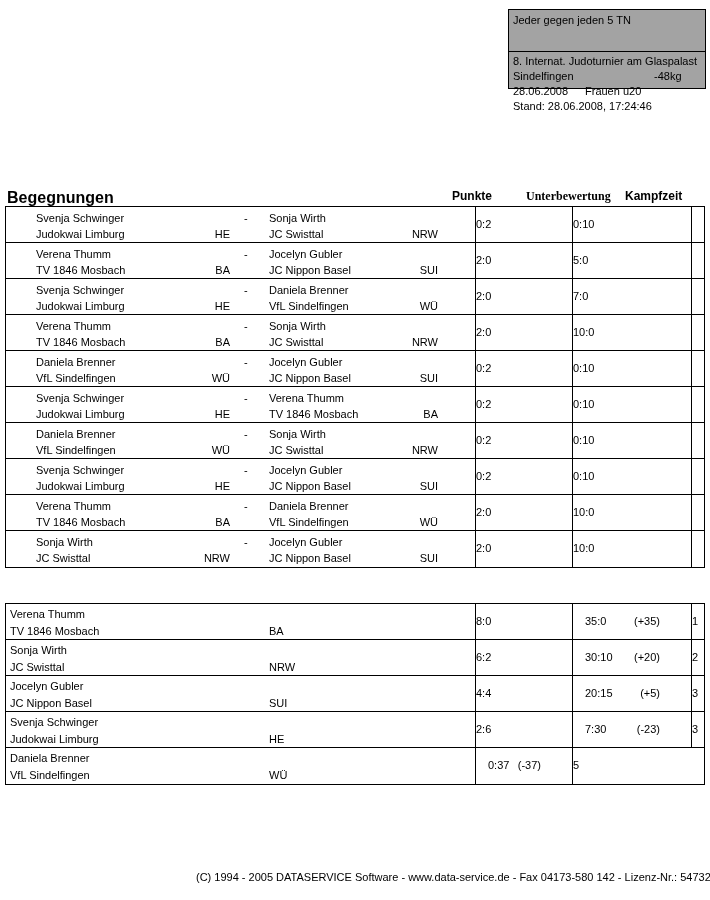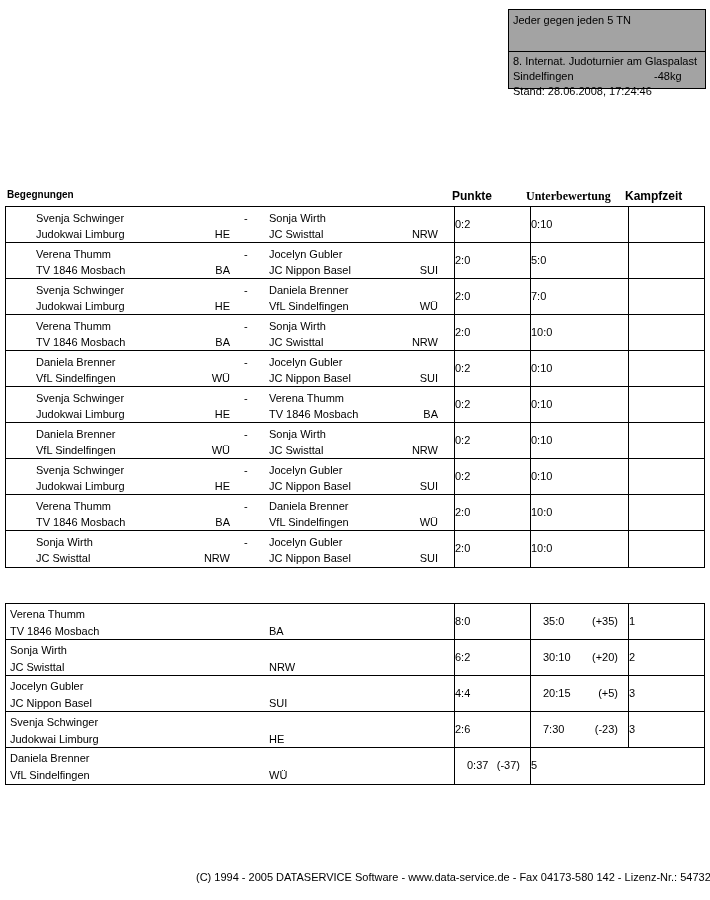--- a/index.html
+++ b/index.html
@@ -33,39 +33,40 @@
   .info-bottom {
     padding: 2px 0 0 4px;
     line-height: 15px;
   }
   .info-line { position: relative; height: 15px; white-space: nowrap; }
   .info-weight { position: absolute; left: 125px; top: 0; margin-left: 16px; }
   .info-ageclass { position: absolute; left: 72px; top: 0; }
 
   
   .sec-header { position: absolute; height: 14px; }
-  .sec-title { position: absolute; left: 7px; top: 0; font-size: 10px; font-weight: bold; }
+  .sec-title { position: absolute; left: 7px; top: 0; font-size: 16px; font-weight: bold; }
   .sec-col { position: absolute; top: 0; font-size: 12px; font-weight: bold; }
   .col-punkte  { left: 452px; }
   .col-unterb  { left: 526px; font-family: Liberation Serif, serif; }
   .col-last    { left: 625px; }
 
   
   .tbl {
     position: absolute;
     left: 5px;
     width: 700px;
     border: 1px solid #000;
     background: #fff;
   }
   .tbl-row {
     display: grid;
     grid-template-columns: 448px 76px 98px 1fr;
     height: 36px;
     border-bottom: 1px solid #000;
+    gap: 21px;
   }
   .tbl-row:last-child { border-bottom: none; }
   .cell { position: relative; overflow: hidden; }
   .cell + .cell { border-left: 1px solid #000; }
   .cell span { white-space: nowrap; }
   .center-val {
     position: absolute; left: 0; right: 0; top: 0;
     line-height: 35px;
   }
 
@@ -103,20 +104,24 @@
     </div>
     <div class="info-bottom">
       <div class="info-line">
         <span>8. Internat. Judoturnier am Glaspalast</span>
       </div>
       <div class="info-line">
         <span>Sindelfingen</span>
         <span class="info-weight">-48kg</span>
       </div>
       <div class="info-line">
+        <span>28.06.2008</span>
+        <span class="info-ageclass">Frauen u20</span>
+      </div>
+      <div class="info-line">
         <span>Stand: 28.06.2008, 17:24:46</span>
       </div>
     </div>
   </div>
 
   <div class="sec-header" style="top:189px; left:0; width:710px;">
     <span class="sec-title">Begegnungen</span>
     <span class="sec-col col-punkte">Punkte</span>
     <span class="sec-col col-unterb">Unterbewertung</span>
     <span class="sec-col col-last">Kampfzeit</span>

